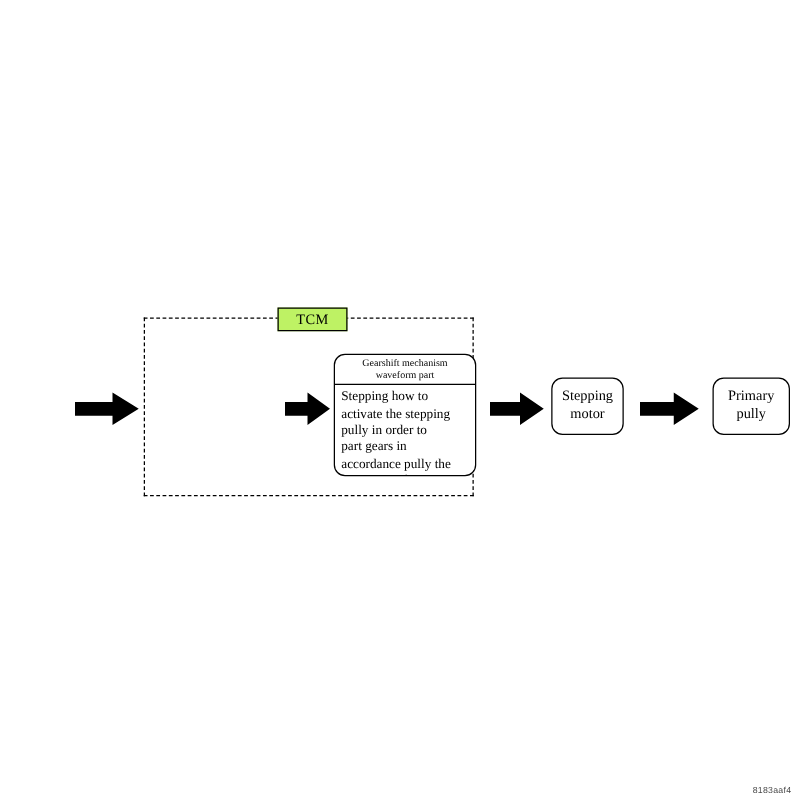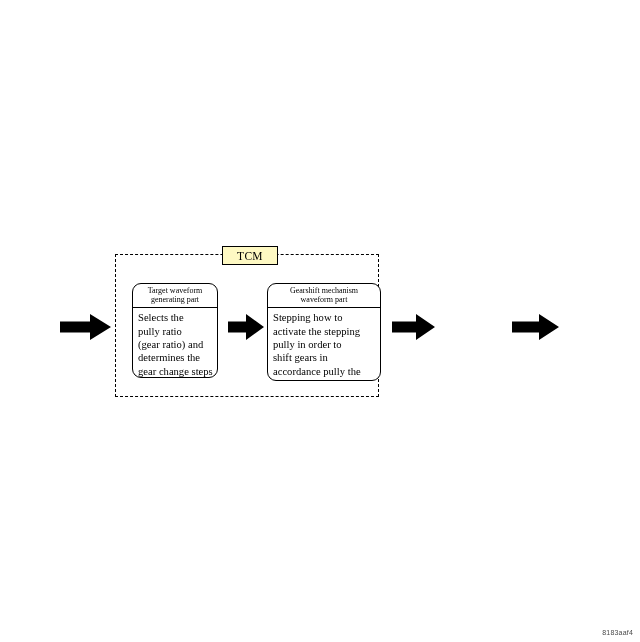--- a/index.html
+++ b/index.html
@@ -59,21 +59,21 @@
     box-sizing: border-box;
     border: 1.6px dashed #000;
     background: transparent;
   }
   #tcm-label {
     position: absolute;
     left: 222px; top: 246px;
     width: 56px; height: 19px;
     box-sizing: border-box;
     border: 1.3px solid #000;
-    background: #fef9c3;
+    background: #bef264;
     display: flex;
     align-items: center;
     justify-content: center;
     font-size: 11.5px;
     letter-spacing: 0.3px;
     z-index: 4;
   }
 
   
   .partbox {
@@ -134,64 +134,63 @@
       <polygon points="0,8.5 30,8.5 30,1 51,14 30,27 30,19.5 0,19.5" fill="#000000"></polygon>
     </svg>
   </div>
 
   <div id="tcm-region"></div>
 
   <div id="tcm-label">
     <span>TCM</span>
   </div>
 
-  <div class="partbox" id="part-target">
-    <div class="hdr">
-      <span class="ln">Target waveform</span>
-      <span class="ln">generating part</span>
-    </div>
-    <div class="body">
-      <span class="ln">Selects the</span>
-      <span class="ln">pully ratio</span>
-      <span class="ln">(gear ratio) and</span>
-      <span class="ln">determines the</span>
-      <span class="ln">gear change steps</span>
-    </div>
-  </div>
 
   <div class="arrow" id="arrow-2" style="left:228px; top:313px;">
     <svg width="37" height="28" viewBox="0 0 37 28" xmlns="http://www.w3.org/2000/svg">
       <polygon points="0,8.5 18,8.5 18,1 36,14 18,27 18,19.5 0,19.5" fill="#000000"></polygon>
     </svg>
   </div>
 
   <div class="partbox" id="part-gearshift">
     <div class="hdr">
       <span class="ln">Gearshift mechanism</span>
       <span class="ln">waveform part</span>
     </div>
     <div class="body">
       <span class="ln">Stepping how to</span>
       <span class="ln">activate the stepping</span>
       <span class="ln">pully in order to</span>
-      <span class="ln">shift gears in</span>
+      <span class="ln">part gears in</span>
       <span class="ln">accordance pully the</span>
       <span class="ln">target waveform.</span>
     </div>
   </div>
 
   <div class="arrow" id="arrow-3" style="left:392px; top:313px;">
     <svg width="44" height="28" viewBox="0 0 44 28" xmlns="http://www.w3.org/2000/svg">
       <polygon points="0,8.5 24,8.5 24,1 43,14 24,27 24,19.5 0,19.5" fill="#000000"></polygon>
     </svg>
   </div>
 
+  <div class="node" id="node-stepping">
+    <span class="lines">
+      <span class="ln">Stepping</span>
+      <span class="ln">motor</span>
+    </span>
+  </div>
 
   <div class="arrow" id="arrow-4" style="left:512px; top:313px;">
     <svg width="48" height="28" viewBox="0 0 48 28" xmlns="http://www.w3.org/2000/svg">
       <polygon points="0,8.5 27,8.5 27,1 47,14 27,27 27,19.5 0,19.5" fill="#000000"></polygon>
     </svg>
   </div>
 
+  <div class="node" id="node-primary">
+    <span class="lines">
+      <span class="ln">Primary</span>
+      <span class="ln">pully</span>
+    </span>
+  </div>
 
   <div id="corner-code">8183aaf4</div>
 
 </div>
 
 </body></html>

